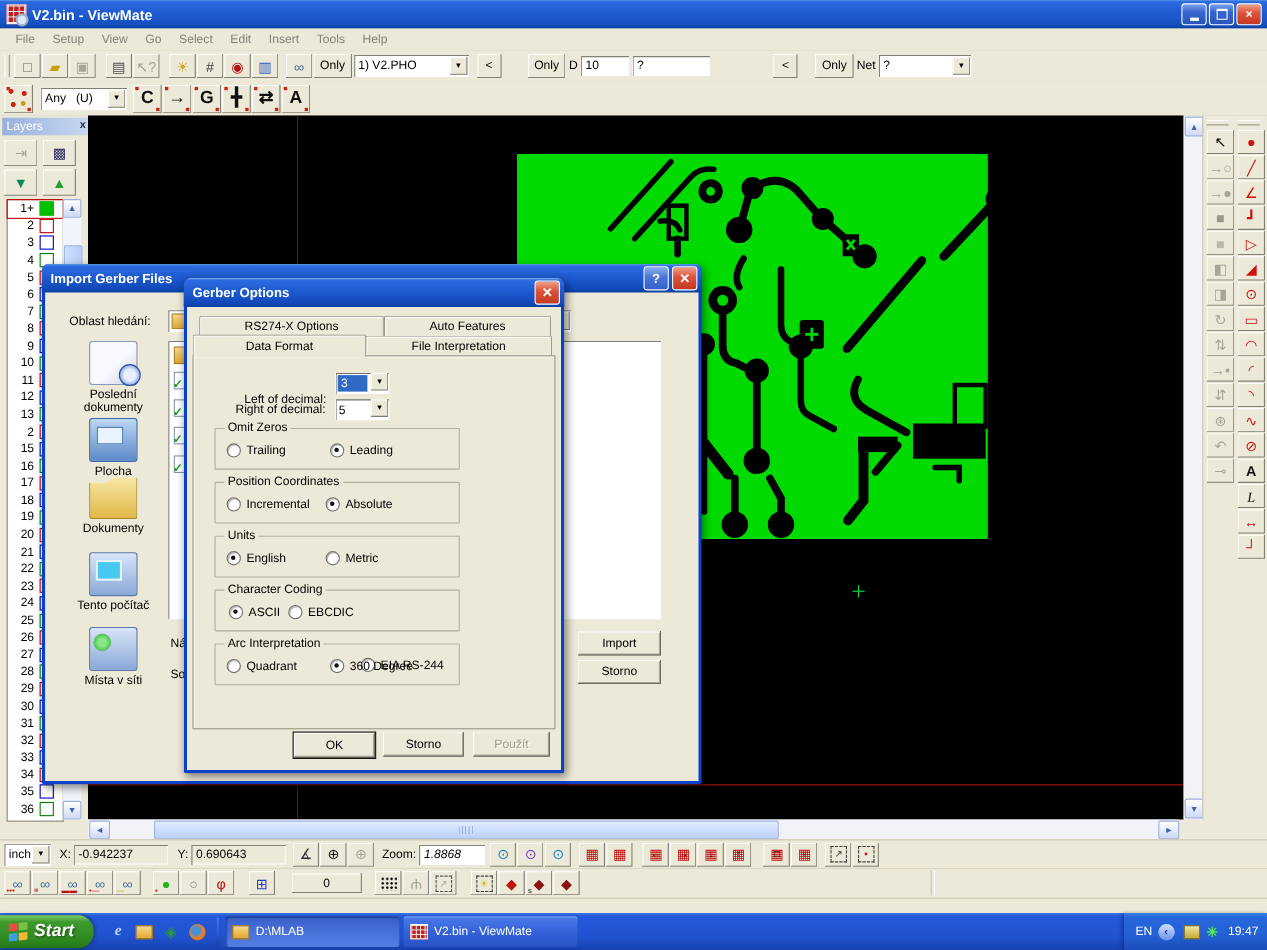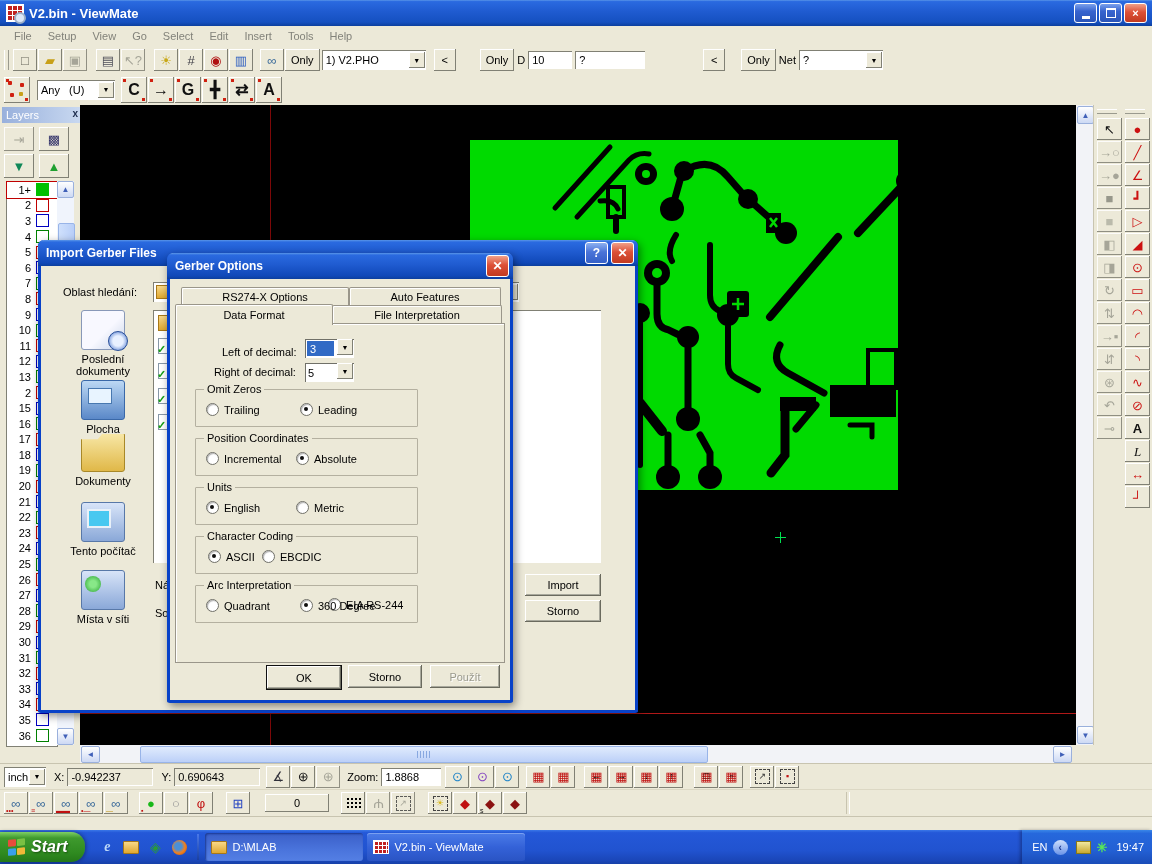--- a/index.html
+++ b/index.html
@@ -650,21 +650,21 @@
           <span class="" style="color: rgb(48, 48, 58);">∡</span>
         </span>
         <span class="tbtn">
           <span class="" style="color: rgb(16, 16, 16);">⊕</span>
         </span>
         <span class="tbtn dis">
           <span class="" style="color: rgb(154, 154, 142);">⊕</span>
         </span>
       </span>
     <span class="lbl" style="margin-left:6px;">Zoom:</span>
-    <span class="field" style="width:52px;">1.8868</span>
+    <span class="field" style="width:52px;font-style:italic;">1.8868</span>
     <span class="strip" style="margin-left:4px;">
         <span class="tbtn">
           <span class="" style="color: rgb(24, 128, 200);">⊙</span>
         </span>
         <span class="tbtn">
           <span class="" style="color: rgb(128, 64, 192);">⊙</span>
         </span>
         <span class="tbtn">
           <span class="" style="color: rgb(24, 128, 200);">⊙</span>
         </span>
@@ -838,21 +838,21 @@
       <span>Gerber Options</span>
       <span style="flex:1"></span>
       <span class="xbtn" style="margin-right:4px;">✕</span>
     </div>
     <div class="tab" style="left:11px;top:34px;width:166px;height:18px;">RS274-X Options</div>
     <div class="tab" style="left:179px;top:34px;width:150px;height:18px;">Auto Features</div>
     <div class="tab" style="left:5px;top:51px;width:156px;height:20px;z-index:3;">Data Format</div>
     <div class="tab" style="left:162px;top:52px;width:168px;height:18px;">File Interpretation</div>
     <div class="tabpanel" style="left:5px;top:70px;width:328px;height:338px;z-index:2;"></div>
 
-    <span class="dlabel" style="left:52px;top:93px;z-index:4;text-align:right;">Left of decimal:</span>
+    <span class="dlabel" style="left:52px;top:104px;z-index:4;text-align:right;">Left of decimal:</span>
     <div class="dcombo" style="left:135px;top:86px;width:49px;z-index:4;">
       <span class="val hl">3</span>
       <span class="carrow">▼</span>
     </div>
     <span class="dlabel" style="left:44px;top:113px;z-index:4;">Right of decimal:</span>
     <div class="dcombo" style="left:135px;top:110px;width:49px;z-index:4;">
       <span class="val">5</span>
       <span class="carrow">▼</span>
     </div>
 

